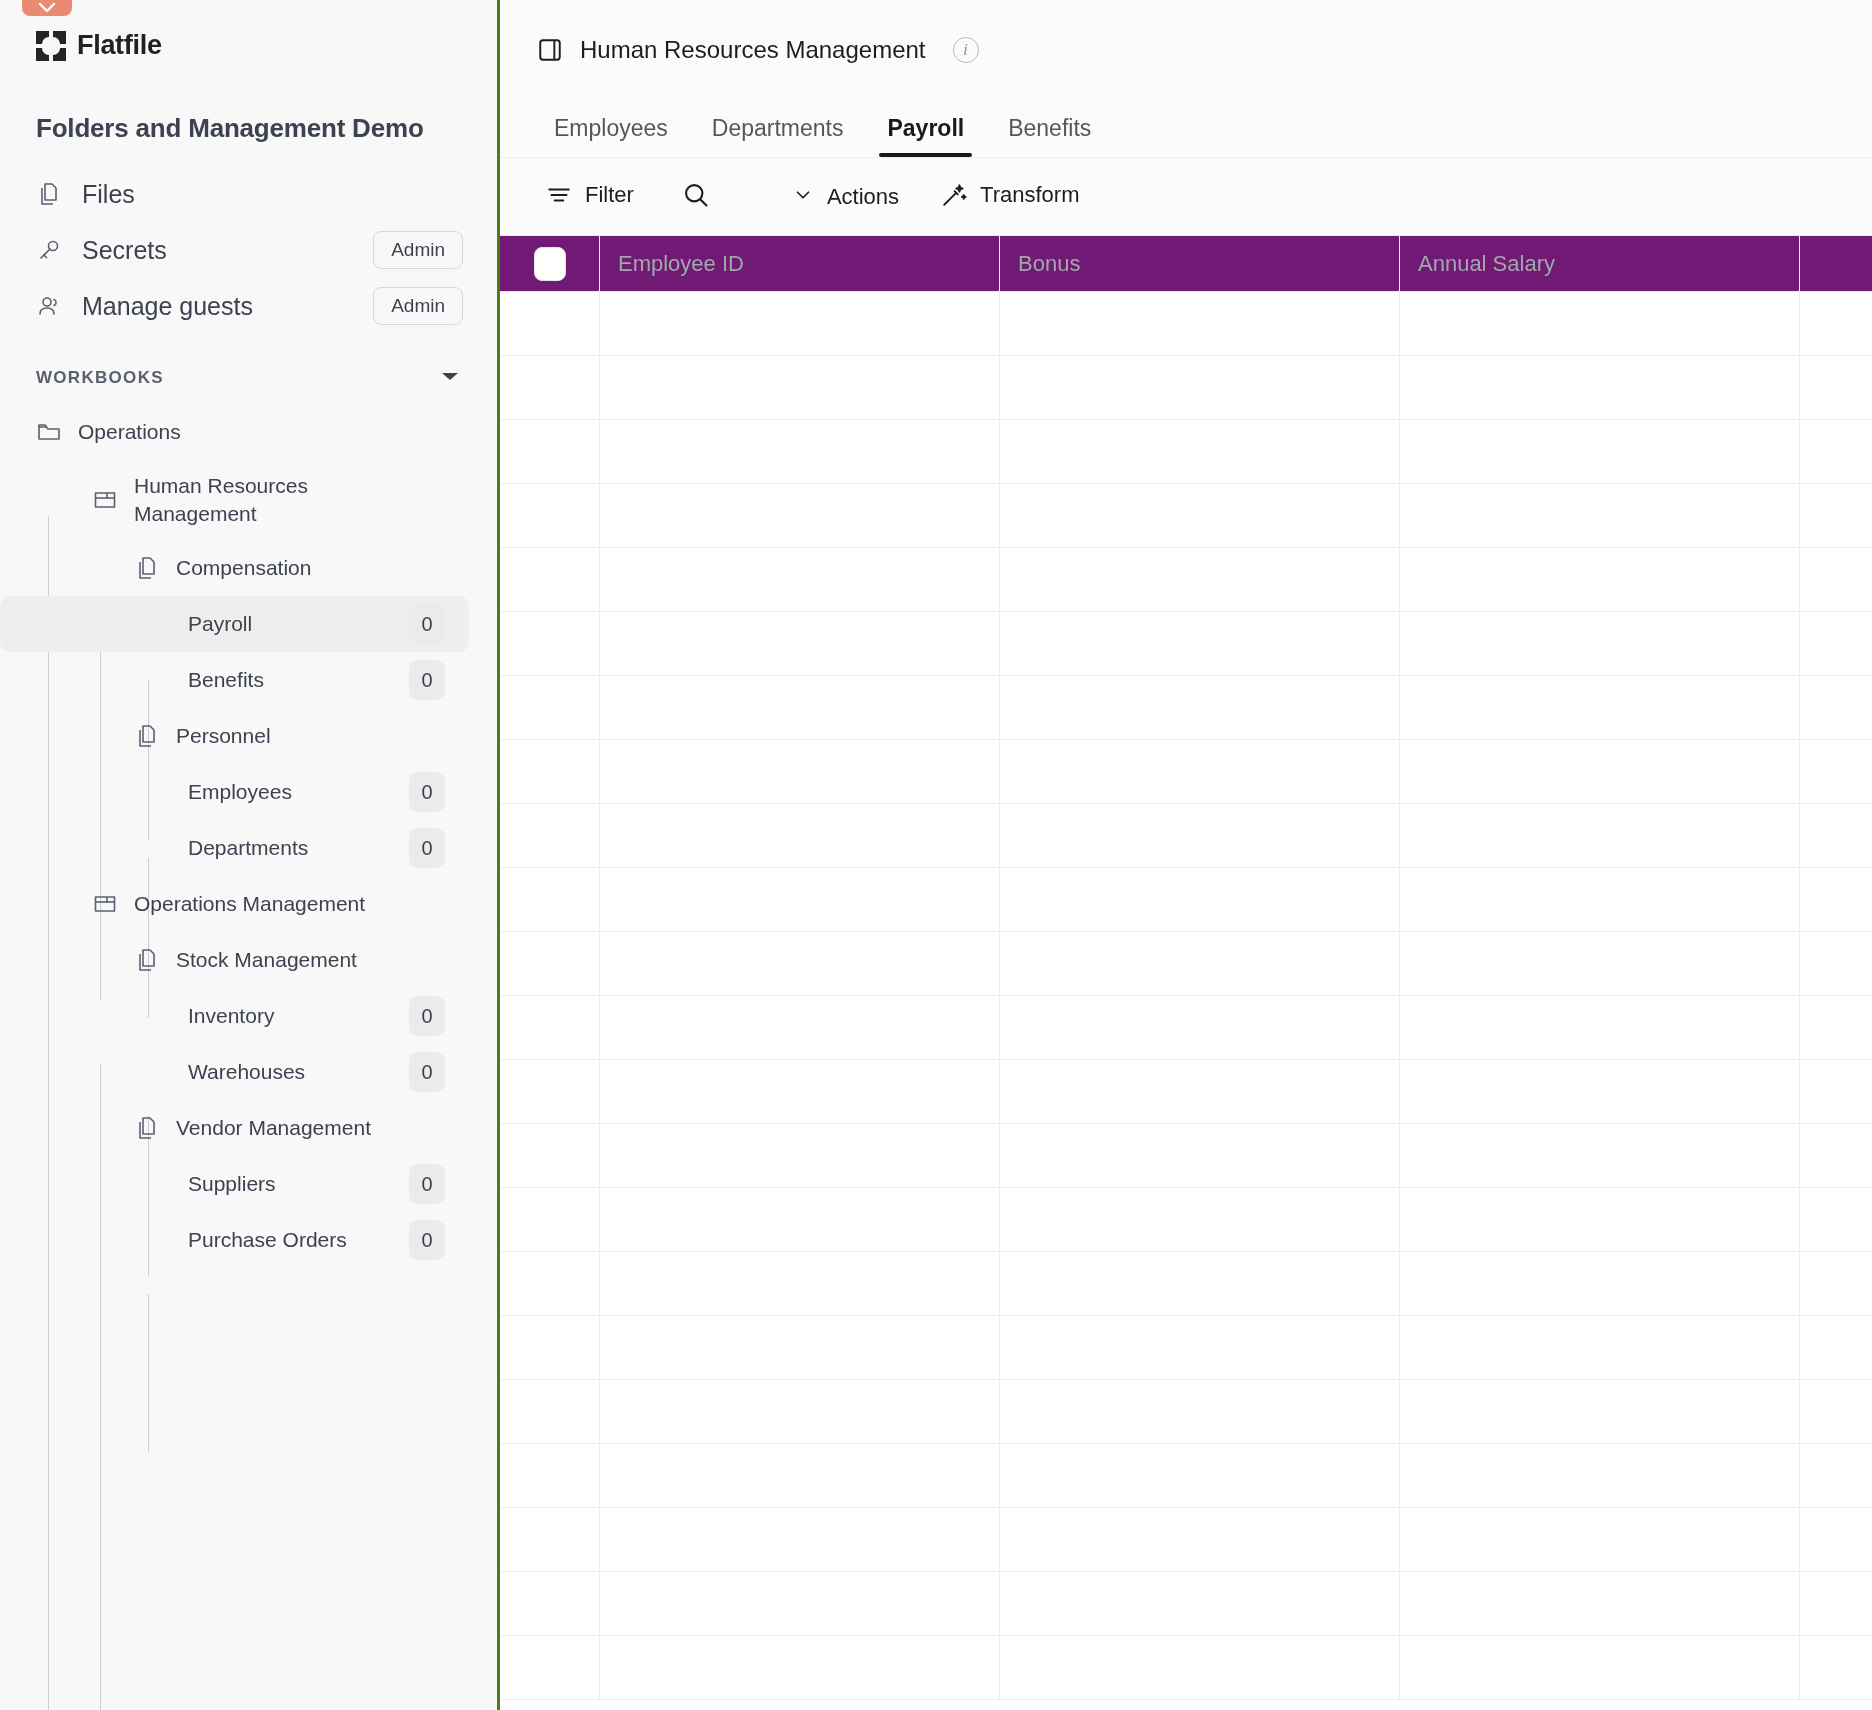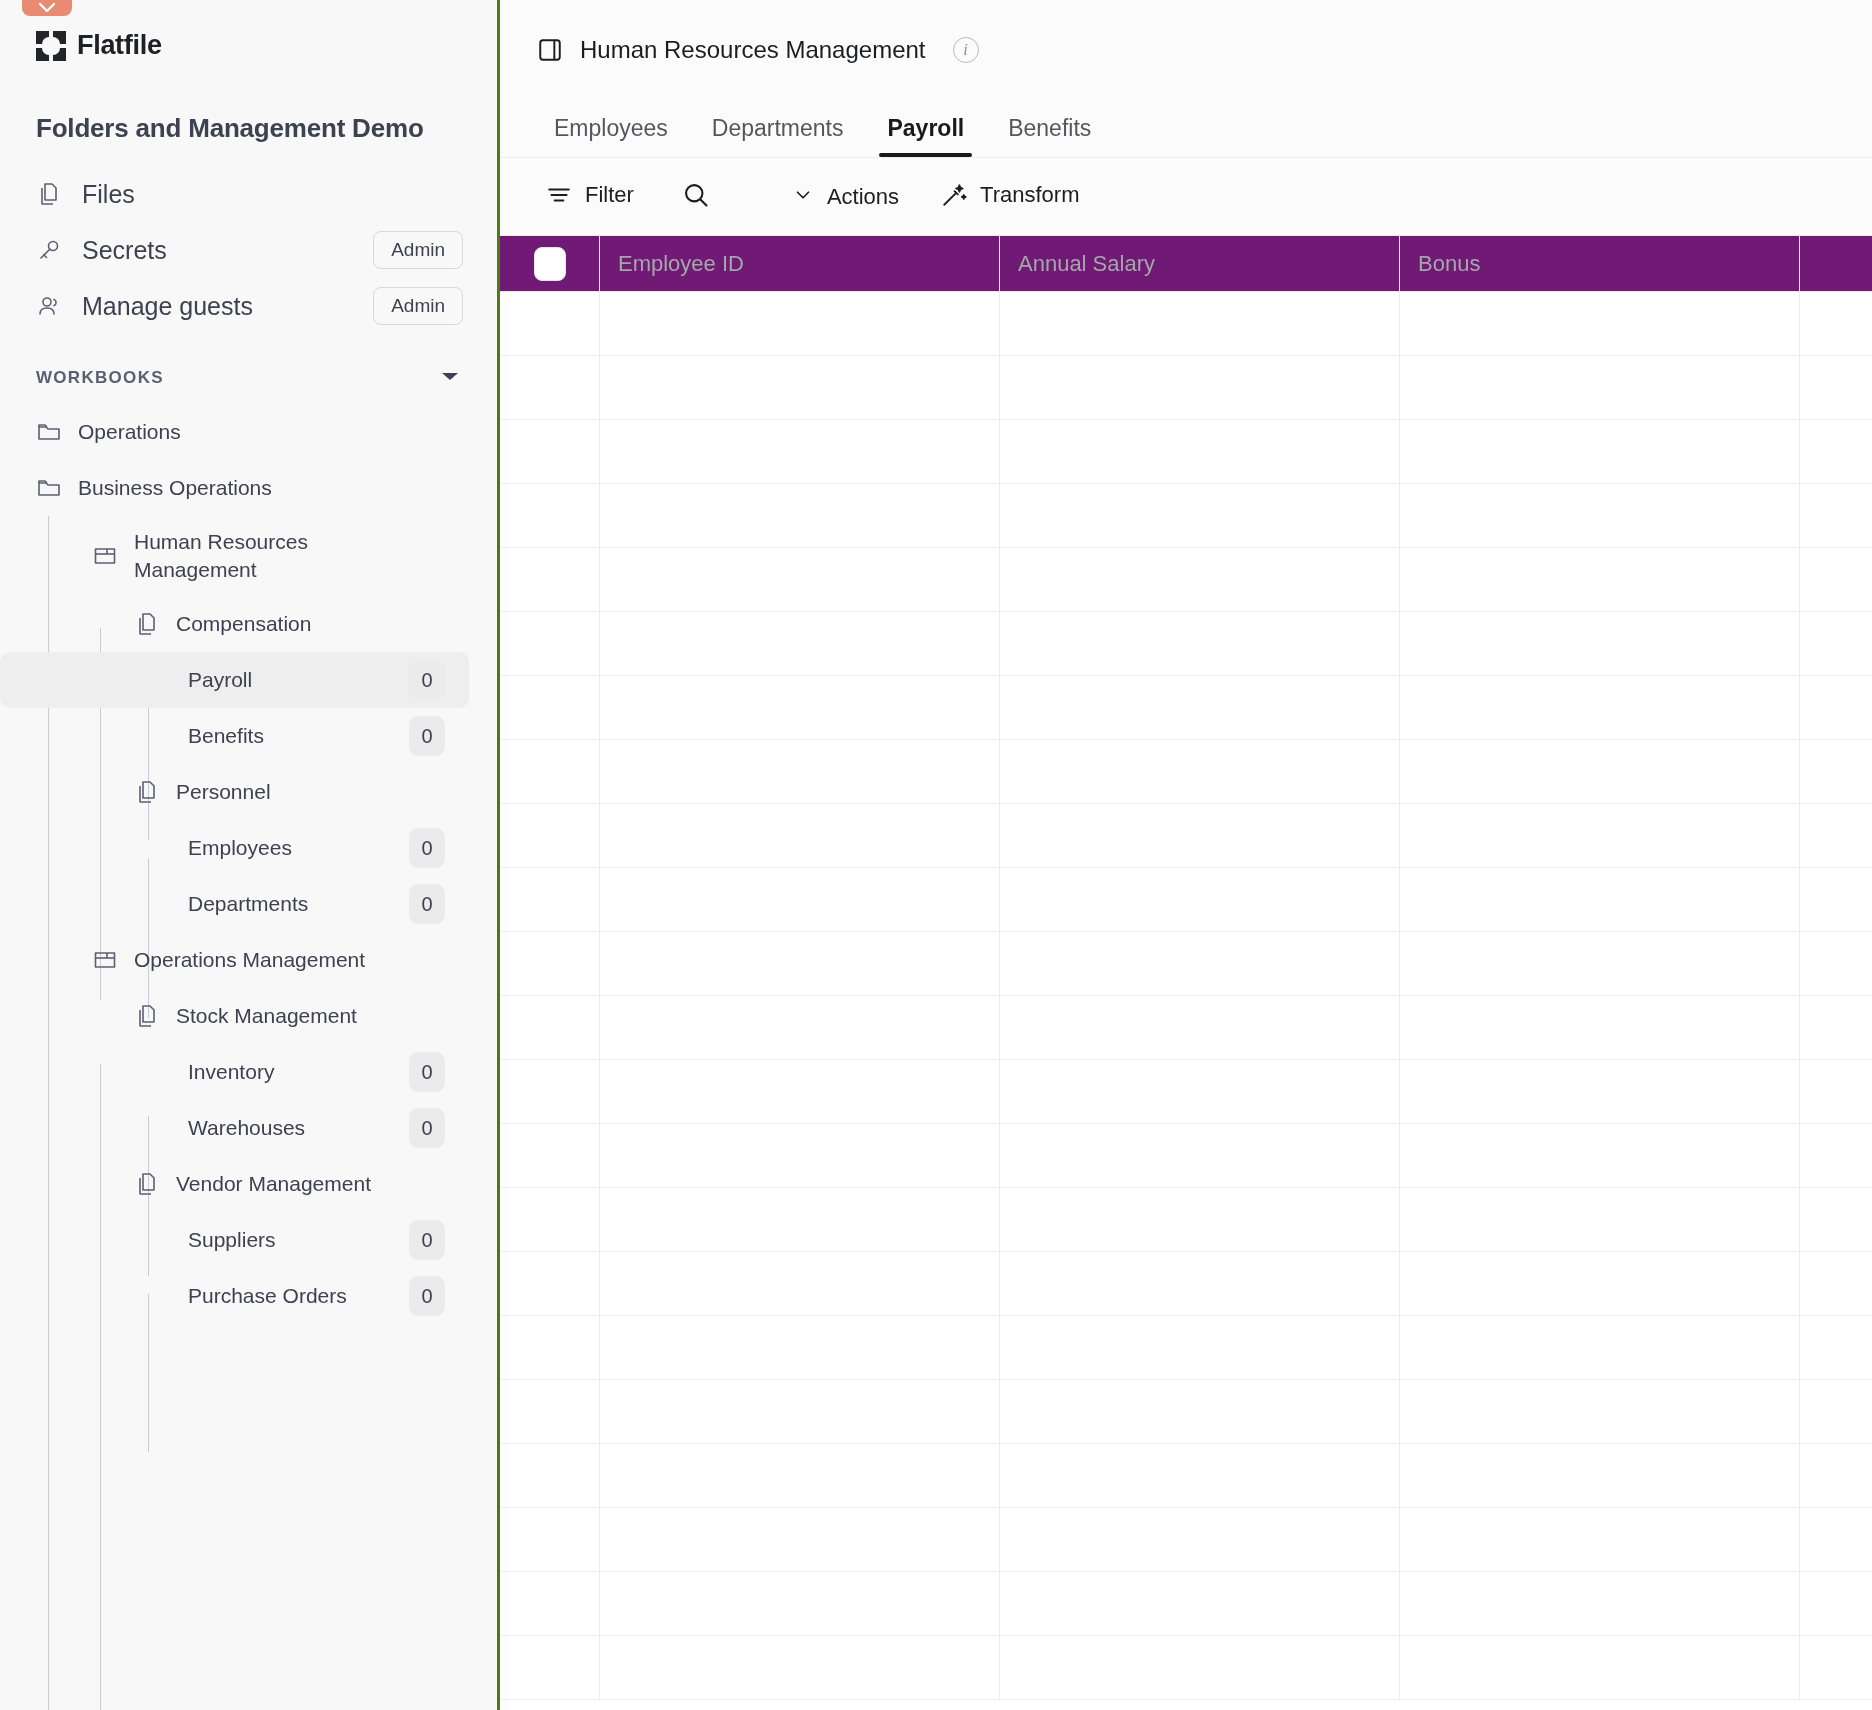--- a/index.html
+++ b/index.html
@@ -227,29 +227,20 @@
       <div class="t-row lvl0">
         <span class="tico">
           <svg width="24" height="24" viewBox="0 0 24 24" fill="none" stroke="#5a6070" stroke-width="1.6" stroke-linejoin="round">
             <path d="M2 7 V19 H22 V9 H11 L9 7 Z"></path>
               <path d="M2 7 V5 H8 L10 7"></path>
           </svg>
         </span>
         <span class="tlbl">Operations</span>
       </div>
 
-      <div class="t-row lvl0">
-        <span class="tico">
-          <svg width="24" height="24" viewBox="0 0 24 24" fill="none" stroke="#5a6070" stroke-width="1.6" stroke-linejoin="round">
-            <path d="M2 7 V19 H22 V9 H11 L9 7 Z"></path>
-              <path d="M2 7 V5 H8 L10 7"></path>
-          </svg>
-        </span>
-        <span class="tlbl">Business Operations</span>
-      </div>
 
       <div class="t-row lvl1" style="min-height:80px; align-items:center;">
         <span class="tico">
           <svg width="24" height="24" viewBox="0 0 24 24" fill="none" stroke="#5a6070" stroke-width="1.6" stroke-linejoin="round">
             <rect x="2.5" y="5" width="19" height="14"></rect>
               <path d="M2.5 10 H21.5"></path>
               <path d="M14 5 V10"></path>
           </svg>
         </span>
         <span class="tlbl" style="max-width:230px;">Human Resources Management</span>
@@ -414,26 +405,26 @@
 
     <div class="grid">
 
       <div class="grid-row head">
         <div class="cell c-check">
           <span class="chk"></span>
         </div>
         <div class="cell c-a">
           <span class="hl">Employee ID</span>
         </div>
+        <div class="cell c-c">
+          <span class="hl">Bonus</span>
+        </div>
         <div class="cell c-b">
           <span class="hl">Annual Salary</span>
         </div>
-        <div class="cell c-c">
-          <span class="hl">Bonus</span>
-        </div>
         <div class="cell c-rest"></div>
       </div>
 
       <div id="grid-body">
           <div class="grid-row">
             <div class="cell c-check"></div>
             <div class="cell c-a"></div>
             <div class="cell c-b"></div>
             <div class="cell c-c"></div>
             <div class="cell c-rest"></div>

